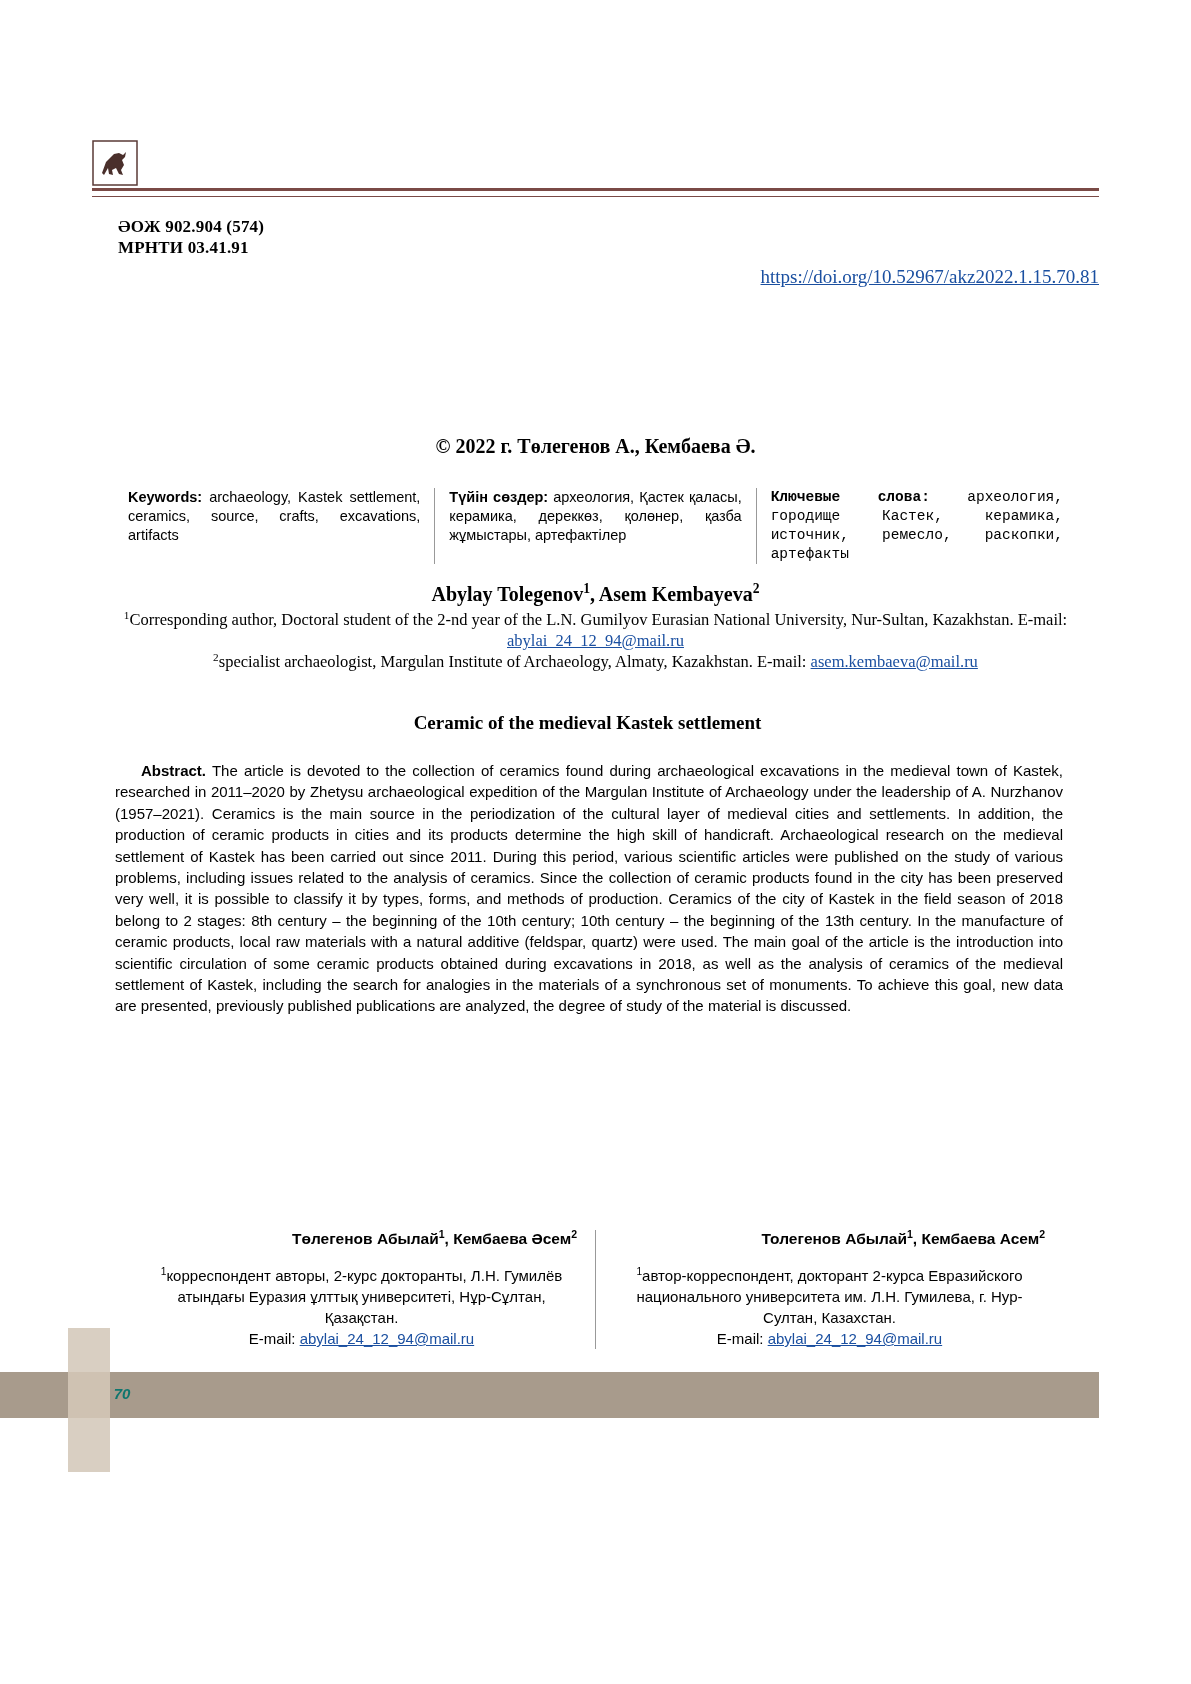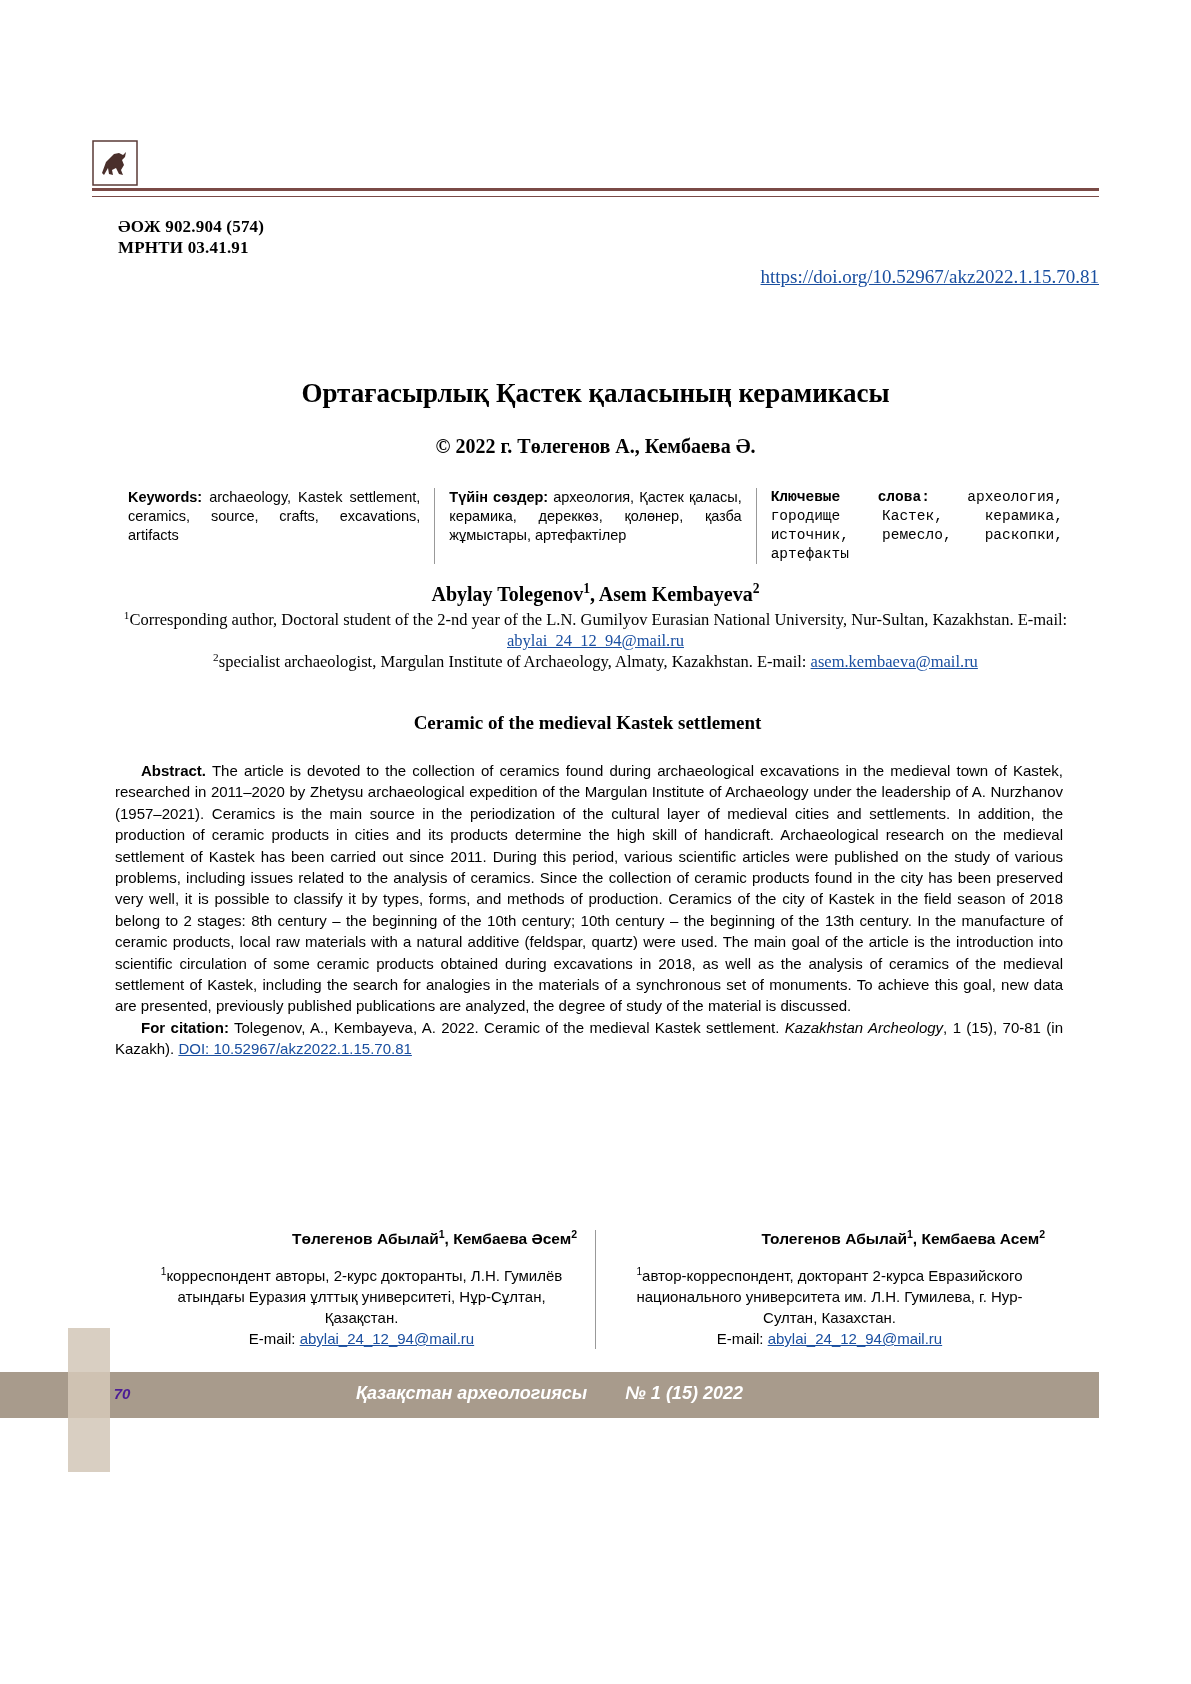--- a/index.html
+++ b/index.html
@@ -197,21 +197,21 @@
     top: 1372px;
     height: 46px;
     background: #a89b8c;
   }
   .footer-pg {
     position: absolute;
     left: 92px;
     top: 1385px;
     width: 60px;
     text-align: center;
-    color: #4c1d95;
+    color: #0f766e;
     font-style: italic;
     font-size: 15px;
     font-weight: bold;
   }
   .footer-title {
     position: absolute;
     left: 0;
     right: 92px;
     top: 1383px;
     text-align: center;
@@ -253,21 +253,20 @@
   <div class="header-rule"></div>
   <div class="header-rule2"></div>
 
   <div class="udc">
     <div>ӘОЖ 902.904 (574)</div>
     <div>МРНТИ 03.41.91</div>
   </div>
 
   <a class="doi-top" href="#">https://doi.org/10.52967/akz2022.1.15.70.81</a>
 
-  <div class="article-title">Ортағасырлық Қастек қаласының керамикасы</div>
   <div class="copyright-line">© 2022 г. Төлегенов А., Кембаева Ә.</div>
 
   <div class="kw-wrap">
     <div class="kw-col">
       <span class="lbl">Keywords:</span><span> archaeology, Kastek settlement, ceramics, source, crafts, excavations, artifacts</span>
     </div>
     <div class="kw-sep"></div>
     <div class="kw-col">
       <span class="lbl">Түйін сөздер:</span><span> археология, Қастек қаласы, керамика, дереккөз, қолөнер, қазба жұмыстары, артефактілер</span>
     </div>
@@ -285,23 +284,20 @@
     <div class="aff">
       <sup>2</sup><span>specialist archaeologist, Margulan Institute of Archaeology, Almaty, Kazakhstan. E-mail: </span><a class="lnk" href="#">asem.kembaeva@mail.ru</a>
     </div>
   </div>
 
   <div class="en-title">Ceramic of the medieval Kastek settlement</div>
 
   <div class="abstract">
     <p>
       <span class="b">Abstract.</span><span> The article is devoted to the collection of ceramics found during archaeological excavations in the medieval town of Kastek, researched in 2011–2020 by Zhetysu archaeological expedition of the Margulan Institute of Archaeology under the leadership of A. Nurzhanov (1957–2021). Ceramics is the main source in the periodization of the cultural layer of medieval cities and settlements. In addition, the production of ceramic products in cities and its products determine the high skill of handicraft. Archaeological research on the medieval settlement of Kastek has been carried out since 2011. During this period, various scientific articles were published on the study of various problems, including issues related to the analysis of ceramics. Since the collection of ceramic products found in the city has been preserved very well, it is possible to classify it by types, forms, and methods of production. Ceramics of the city of Kastek in the field season of 2018 belong to 2 stages: 8th century – the beginning of the 10th century; 10th century – the beginning of the 13th century. In the manufacture of ceramic products, local raw materials with a natural additive (feldspar, quartz) were used. The main goal of the article is the introduction into scientific circulation of some ceramic products obtained during excavations in 2018, as well as the analysis of ceramics of the medieval settlement of Kastek, including the search for analogies in the materials of a synchronous set of monuments. To achieve this goal, new data are presented, previously published publications are analyzed, the degree of study of the material is discussed.</span>
-    </p>
-    <p>
-      <span class="b">For citation:</span><span> Tolegenov, A., Kembayeva, A. 2022. Ceramic of the medieval Kastek settlement. </span><span class="i">Kazakhstan Archeology</span><span>, 1 (15), 70-81 (in Kazakh). </span><a class="lnk" href="#">DOI: 10.52967/akz2022.1.15.70.81</a>
     </p>
   </div>
 
   <div class="bottom-cols">
     <div class="bcol">
       <div class="bnames">Төлегенов Абылай<sup>1</sup>, Кембаева Әсем<sup>2</sup></div>
       <div><sup>1</sup><span>корреспондент авторы, 2-курс докторанты, Л.Н. Гумилёв атындағы Еуразия ұлттық университеті, Нұр-Сұлтан, Қазақстан.</span></div>
       <div><span>E-mail: </span><a class="lnk" href="#">abylai_24_12_94@mail.ru</a></div>
     </div>
     <div class="bsep"></div>
@@ -309,17 +305,14 @@
       <div class="bnames">Толегенов Абылай<sup>1</sup>, Кембаева Асем<sup>2</sup></div>
       <div><sup>1</sup><span>автор-корреспондент, докторант 2-курса Евразийского национального университета им. Л.Н. Гумилева, г. Нур-Султан, Казахстан.</span></div>
       <div><span>E-mail: </span><a class="lnk" href="#">abylai_24_12_94@mail.ru</a></div>
     </div>
   </div>
 
   <div class="side-block"></div>
   <div class="footer-band"></div>
   <div class="side-block2"></div>
   <div class="footer-pg">70</div>
-  <div class="footer-title">
-    <span>Қазақстан археологиясы</span><span class="issue">№ 1 (15) 2022</span>
-  </div>
 
 </div>
 
 </body></html>

